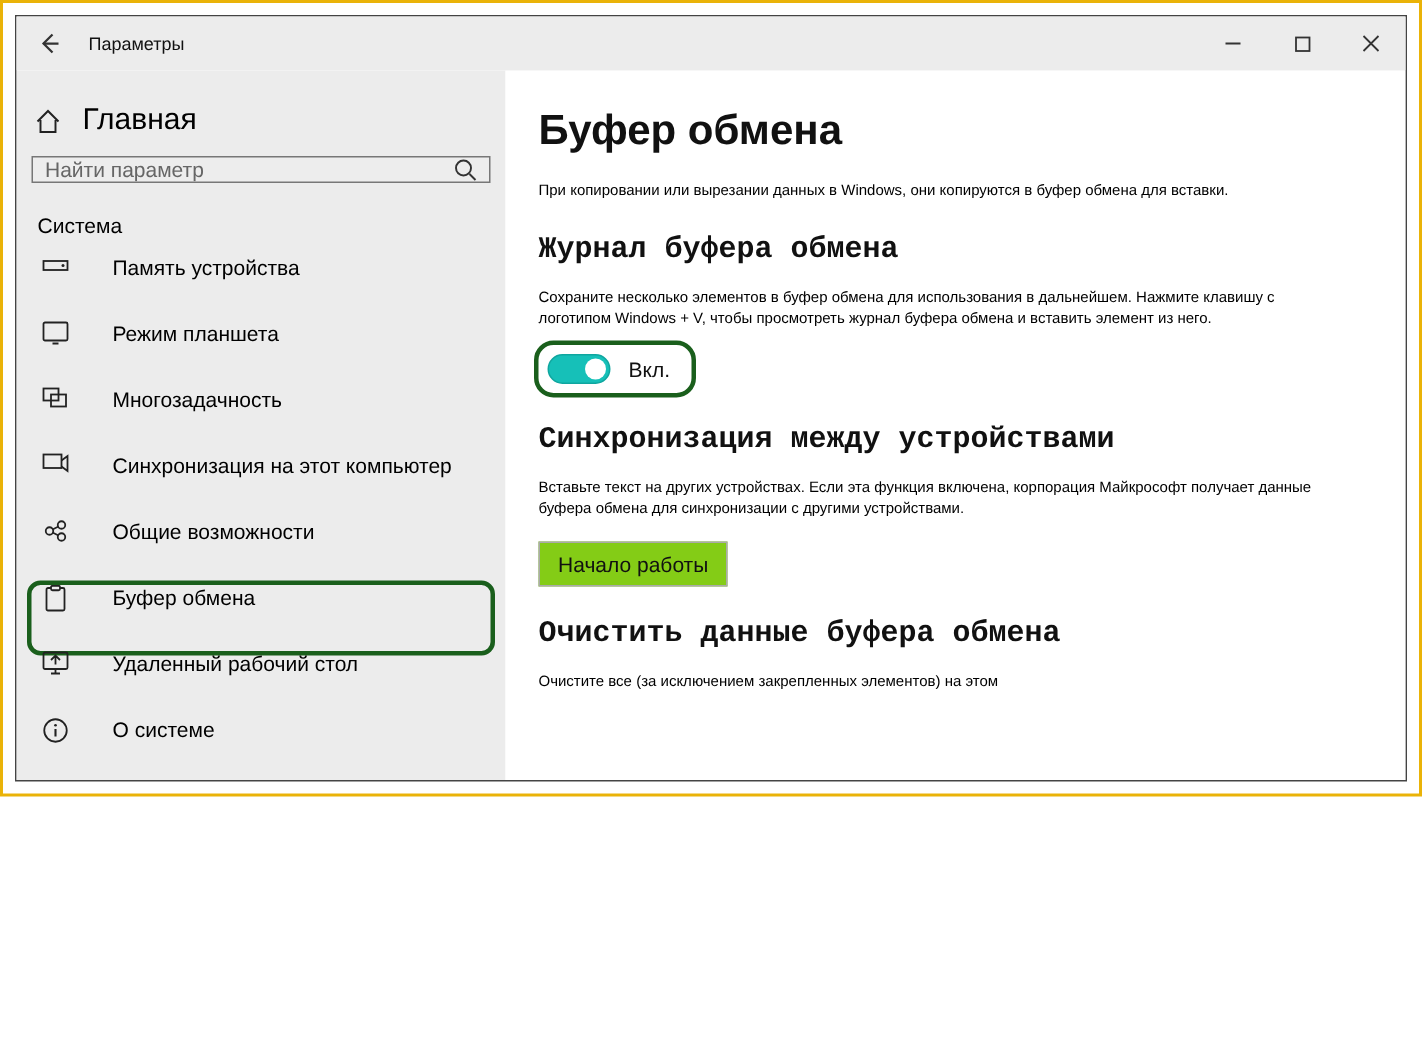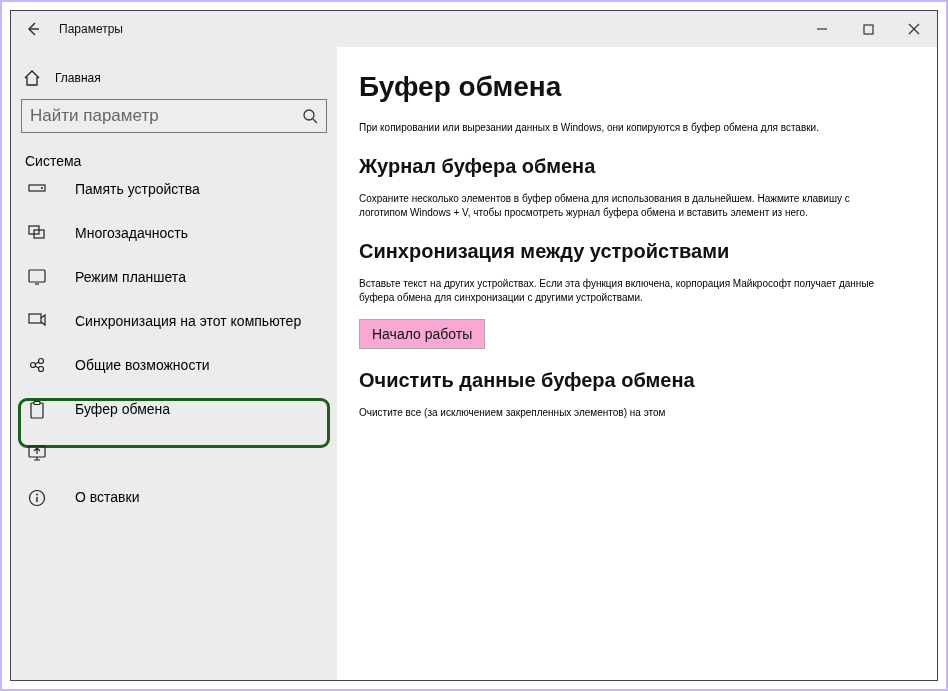--- a/index.html
+++ b/index.html
@@ -1,59 +1,59 @@
 <!DOCTYPE html>
 <html><head>
 <meta charset="utf-8">
 <style>
   * { box-sizing: border-box; margin: 0; padding: 0; }
   html, body { width: 948px; height: 691px; overflow: hidden; font-family: "Segoe UI", Tahoma, sans-serif; background: #fff; }
-  .outer-border { width: 948px; height: 691px; border: 2px solid #c4b5fd; background: #fff; position: relative; }
+  .outer-border { width: 948px; height: 531px; border: 2px solid #eab308; background: #fff; position: relative; }
   .window { position: absolute; inset: 8px; border: 1px solid #444; background: #fff; display: flex; flex-direction: column; }
 
   
   .titlebar { height: 36px; display: flex; align-items: center; background: #ececec; }
   .titlebar .back-btn { width: 44px; height: 36px; display: flex; align-items: center; justify-content: center; color: #333; }
   .titlebar .title { font-size: 12px; color: #111; margin-left: 4px; }
   .titlebar .wincontrols { margin-left: auto; display: flex; }
   .titlebar .wincontrols .wc { width: 46px; height: 36px; display:flex; align-items:center; justify-content:center; color:#333; }
 
   
   .body { flex: 1; display: flex; overflow: hidden; }
   .sidebar { width: 326px; background: #ececec; padding: 18px 10px 0 10px; display:flex; flex-direction:column; }
   .content { flex: 1; background: #fff; padding: 24px 32px 0 22px; overflow: hidden; color:#111; }
 
   
   .home-row { display:flex; align-items:center; gap:14px; padding: 4px 2px 12px 2px; }
-  .home-row .home-label { font-size: 12px; }
+  .home-row .home-label { font-size: 20px; }
   .search-box { margin: 0 0 20px 0; border: 1px solid #777; height: 34px; display:flex; align-items:center; padding: 0 8px; background:#ededed; }
-  .search-box input { flex:1; border:none; outline:none; background:transparent; font-size:17px; color:#0f766e; }
+  .search-box input { flex:1; border:none; outline:none; background:transparent; font-size:14px; color:#0f766e; }
   .search-box input::placeholder { color:#666; }
   .search-box .sicon { color:#333; }
 
   .section-label { font-size: 14px; font-weight: 400; margin: 0 0 12px 4px; }
 
   .nav-list { display:flex; flex-direction:column; }
   .nav-item { display:flex; align-items:flex-start; gap:28px; height:44px; padding: 0 6px; cursor:pointer; }
   .nav-item .ni-icon { width:20px; display:flex; justify-content:center; color:#222; }
   .nav-item .ni-label { font-size: 14px; }
   .nav-item.highlight { outline: 3px solid #1a5f1c; border-radius: 6px; }
 
   
   .content h1 { font-size: 28px; font-weight: 600; margin-bottom: 18px; }
-  .content h2 { font-size: 20px; font-weight: 600; margin: 20px 0 14px 0; }
+  .content h2 { font-size: 20px; font-weight: 600; margin: 20px 0 14px 0; font-family: Liberation Mono, monospace; }
   .content p { font-size: 10px; line-height: 1.4; color:#000000; max-width: 520px; }
 
   .toggle-row { display:flex; align-items:center; gap:12px; margin-top: 10px; }
   .toggle-highlight { display:inline-flex; align-items:center; gap:12px; outline:3px solid #1a5f1c; border-radius:10px; padding: 6px 14px 6px 6px; }
   .toggle { width:42px; height:20px; border-radius:10px; background:#16c0b8; position:relative; border:1px solid #0fa69f; }
   .toggle .knob { position:absolute; right:2px; top:2px; width:14px; height:14px; border-radius:50%; background:#fff; }
   .toggle-label { font-size:14px; }
 
-  .gray-btn { display:inline-block; background:#f9a8d4; border:1px solid #aaa; padding:6px 12px; font-size:14px; margin-top:14px; cursor:pointer; }
+  .gray-btn { display:inline-block; background:#84cc16; border:1px solid #aaa; padding:6px 12px; font-size:14px; margin-top:14px; cursor:pointer; }
 
   .link { color:#1a8fa6; font-size:14px; margin-top:18px; display:inline-block; cursor:pointer; }
 
   svg { display:block; }
 </style>
 </head>
 <body>
 
 <div class="outer-border">
 <div class="window">
@@ -113,36 +113,36 @@
                 <svg width="18" height="14" viewBox="0 0 18 14">
                   <rect x="1" y="4" width="16" height="6" stroke="#222" stroke-width="1.2" fill="none"></rect>
                   <circle cx="14" cy="7" r="1" fill="#222"></circle>
                 </svg>
               </span>
           <span class="ni-label">Память устройства</span>
         </div>
 
         <div class="nav-item">
           <span class="ni-icon">
+                <svg width="18" height="16" viewBox="0 0 18 16">
+                  <rect x="1" y="1" width="16" height="12" rx="1" stroke="#222" stroke-width="1.2" fill="none"></rect>
+                  <path d="M7 15 H11" stroke="#222" stroke-width="1.2"></path>
+                </svg>
+              </span>
+          <span class="ni-label">Режим планшета</span>
+        </div>
+
+        <div class="nav-item">
+          <span class="ni-icon">
                 <svg width="18" height="14" viewBox="0 0 18 14">
                   <rect x="1" y="1" width="10" height="8" stroke="#222" stroke-width="1.2" fill="none"></rect>
                   <rect x="6" y="5" width="10" height="8" stroke="#222" stroke-width="1.2" fill="none"></rect>
                 </svg>
               </span>
           <span class="ni-label">Многозадачность</span>
-        </div>
-
-        <div class="nav-item">
-          <span class="ni-icon">
-                <svg width="18" height="16" viewBox="0 0 18 16">
-                  <rect x="1" y="1" width="16" height="12" rx="1" stroke="#222" stroke-width="1.2" fill="none"></rect>
-                  <path d="M7 15 H11" stroke="#222" stroke-width="1.2"></path>
-                </svg>
-              </span>
-          <span class="ni-label">Режим планшета</span>
         </div>
 
         <div class="nav-item">
           <span class="ni-icon">
                 <svg width="18" height="14" viewBox="0 0 18 14">
                   <rect x="1" y="1" width="12" height="9" stroke="#222" stroke-width="1.2" fill="none"></rect>
                   <path d="M13 5 L17 2 V12 L13 9" stroke="#222" stroke-width="1.2" fill="none"></path>
                 </svg>
               </span>
           <span class="ni-label">Синхронизация на этот компьютер</span>
@@ -171,42 +171,51 @@
         </div>
 
         <div class="nav-item">
           <span class="ni-icon">
                 <svg width="18" height="16" viewBox="0 0 18 16">
                   <rect x="1" y="1" width="16" height="11" rx="1" stroke="#222" stroke-width="1.2" fill="none"></rect>
                   <path d="M6 15 H12 M9 12 V15" stroke="#222" stroke-width="1.2"></path>
                   <path d="M6 6 L9 3 L12 6 M9 3 V9" stroke="#222" stroke-width="1.2" fill="none"></path>
                 </svg>
               </span>
+          <span class="ni-label">Удаленный рабочий стол</span>
         </div>
 
         <div class="nav-item">
           <span class="ni-icon">
                 <svg width="18" height="18" viewBox="0 0 18 18">
                   <circle cx="9" cy="9" r="7.5" stroke="#222" stroke-width="1.2" fill="none"></circle>
                   <circle cx="9" cy="5.5" r="0.9" fill="#222"></circle>
                   <path d="M9 8 V13" stroke="#222" stroke-width="1.4"></path>
                 </svg>
               </span>
-          <span class="ni-label">О вставки</span>
+          <span class="ni-label">О системе</span>
         </div>
 
       </div>
     </div>
 
     <div class="content">
       <h1>Буфер обмена</h1>
       <p>При копировании или вырезании данных в Windows, они копируются в буфер обмена для вставки.</p>
 
       <h2>Журнал буфера обмена</h2>
       <p>Сохраните несколько элементов в буфер обмена для использования в дальнейшем. Нажмите клавишу с логотипом Windows + V, чтобы просмотреть журнал буфера обмена и вставить элемент из него.</p>
+      <div class="toggle-row">
+        <span class="toggle-highlight">
+          <span class="toggle">
+            <span class="knob"></span>
+          </span>
+          <span class="toggle-label">Вкл.</span>
+        </span>
+      </div>
 
       <h2>Синхронизация между устройствами</h2>
       <p>Вставьте текст на других устройствах. Если эта функция включена, корпорация Майкрософт получает данные буфера обмена для синхронизации с другими устройствами.</p>
       <div class="gray-btn">Начало работы</div>
 
       <h2>Очистить данные буфера обмена</h2>
       <p>Очистите все (за исключением закрепленных элементов) на этом</p>
     </div>
 
   </div>

